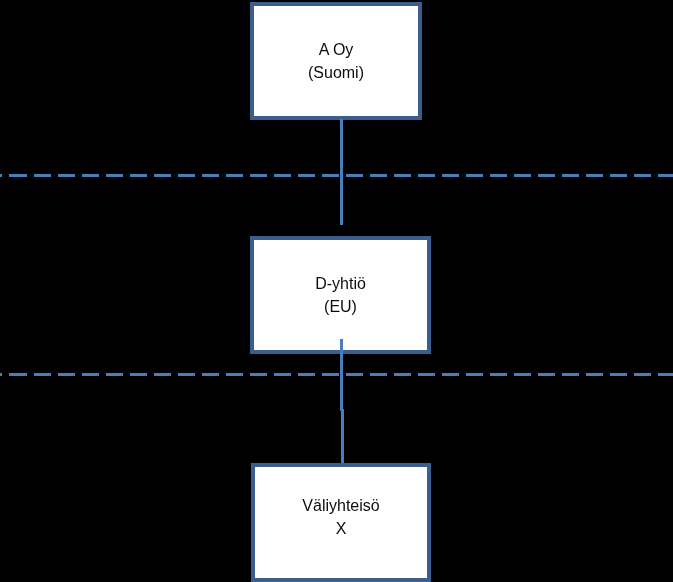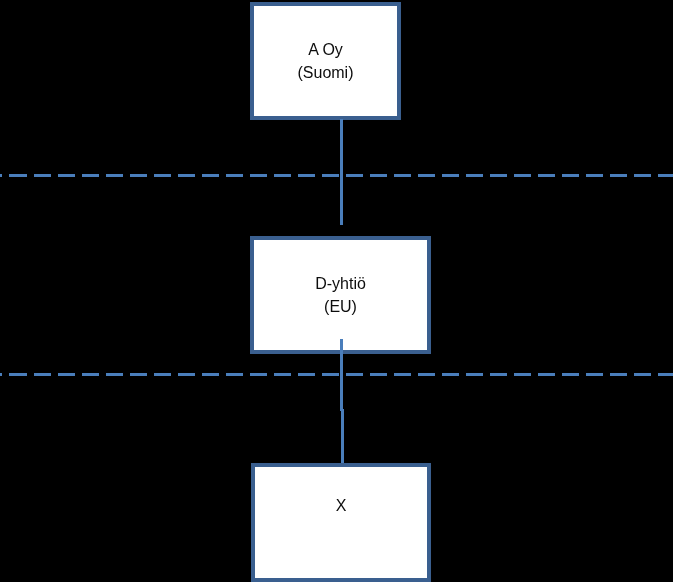--- a/index.html
+++ b/index.html
@@ -56,21 +56,21 @@
     border: 4px solid #3a5f8f;
     color: #0d0d0d;
     font-size: 16px;
     line-height: 23px;
     text-align: center;
     display: flex;
     flex-direction: column;
     justify-content: center;
     align-items: center;
   }
-  #entity-box-1 { left: 250px; top: 2px;   width: 151px; height: 118px; align-items: center; }
+  #entity-box-1 { left: 250px; top: 2px;   width: 172px; height: 118px; align-items: center; }
   #entity-box-2 { left: 250px; top: 236px; width: 181px; height: 118px; }
   #entity-box-3 {
     left: 251px; top: 463px; width: 180px; height: 119px;
     justify-content: flex-start;
     padding-top: 27px;
   }
   .entity-line { display: block; white-space: nowrap; }
 </style>
 </head>
 <body>
@@ -90,16 +90,17 @@
     <span class="entity-line">D-yhtiö</span>
     <span class="entity-line">(EU)</span>
   </div>
 
   <div class="connector" id="connector-bottom-a"></div>
   <div class="connector" id="connector-bottom-b"></div>
 
   <div class="dashed-line" id="dashed-line-2"></div>
 
   <div class="entity-box" id="entity-box-3">
+    <span class="entity-line">Väliyhteisö</span>
     <span class="entity-line">X</span>
   </div>
 
 </div>
 
 </body></html>

